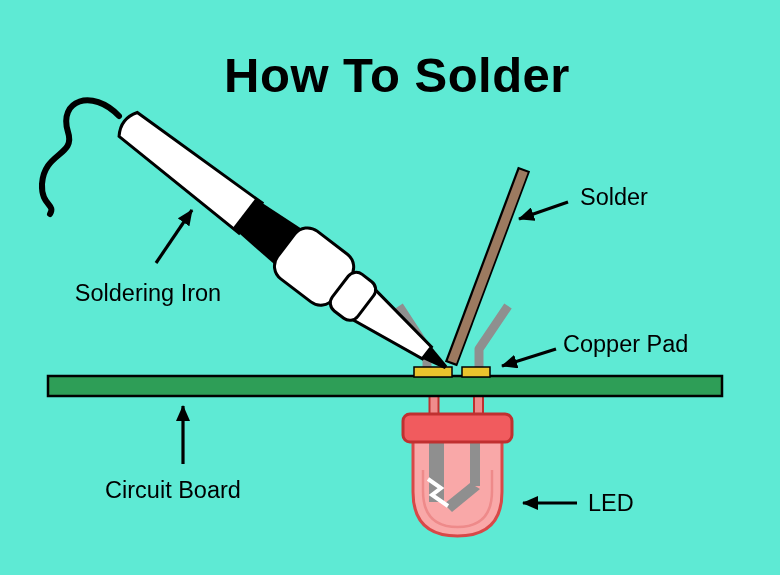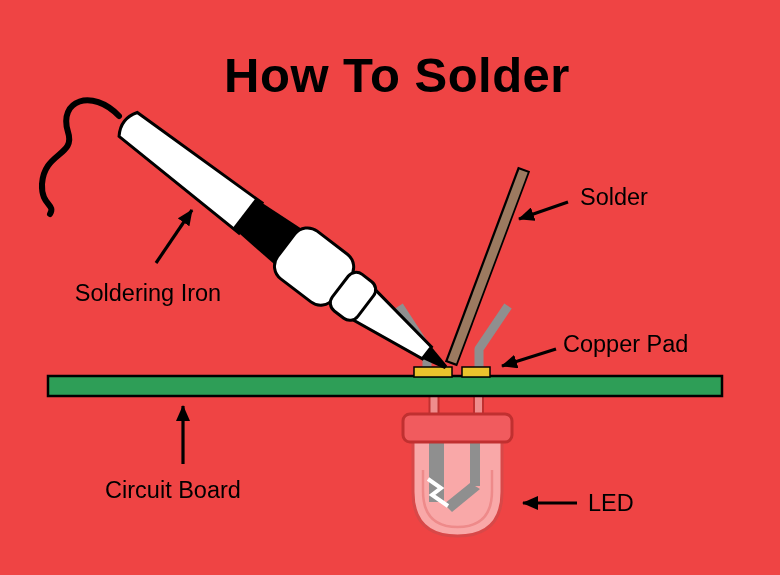--- a/index.html
+++ b/index.html
@@ -1,20 +1,20 @@
 <!DOCTYPE html>
 <html><head>
 <meta charset="utf-8">
 <style>
   html, body { margin: 0; padding: 0; background: #ffffff; }
   .stage {
     position: relative;
     width: 780px;
     height: 575px;
-    background: #ef4444;
+    background: #5eead4;
     overflow: hidden;
     font-family: "Liberation Sans", sans-serif;
   }
   .diagram { display: block; width: 780px; height: 575px; }
   .title {
     font-family: "Liberation Sans", sans-serif;
     font-weight: 900;
     font-size: 49px;
     fill: #000000;
     text-anchor: middle;

